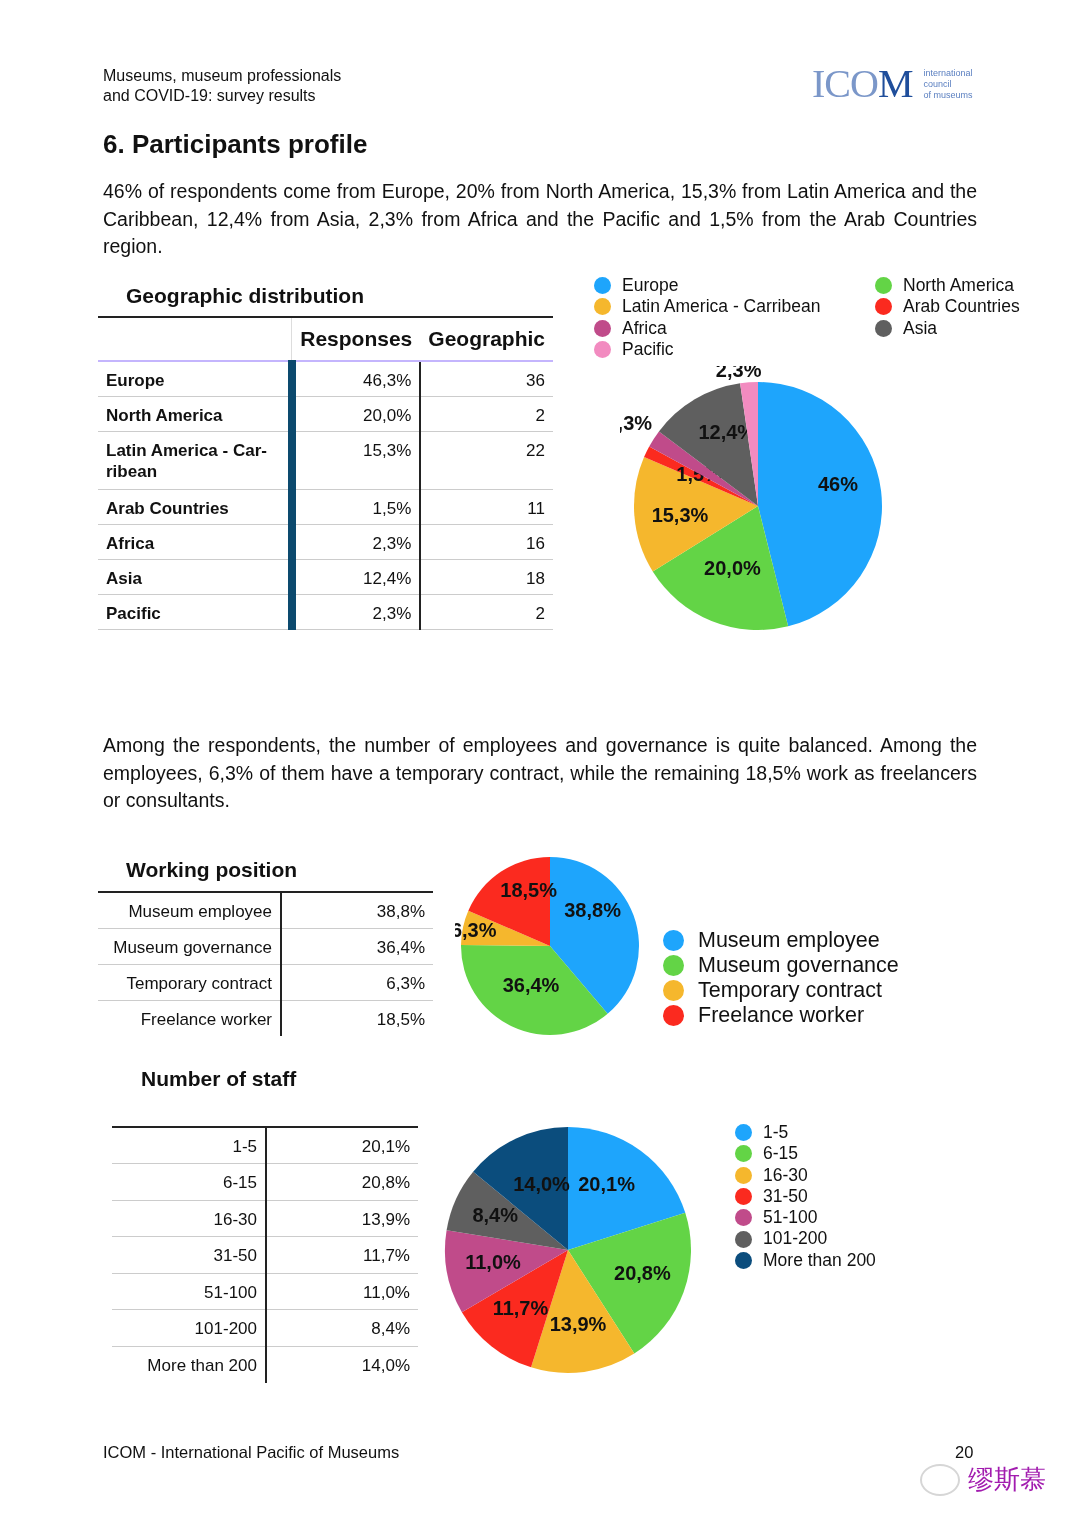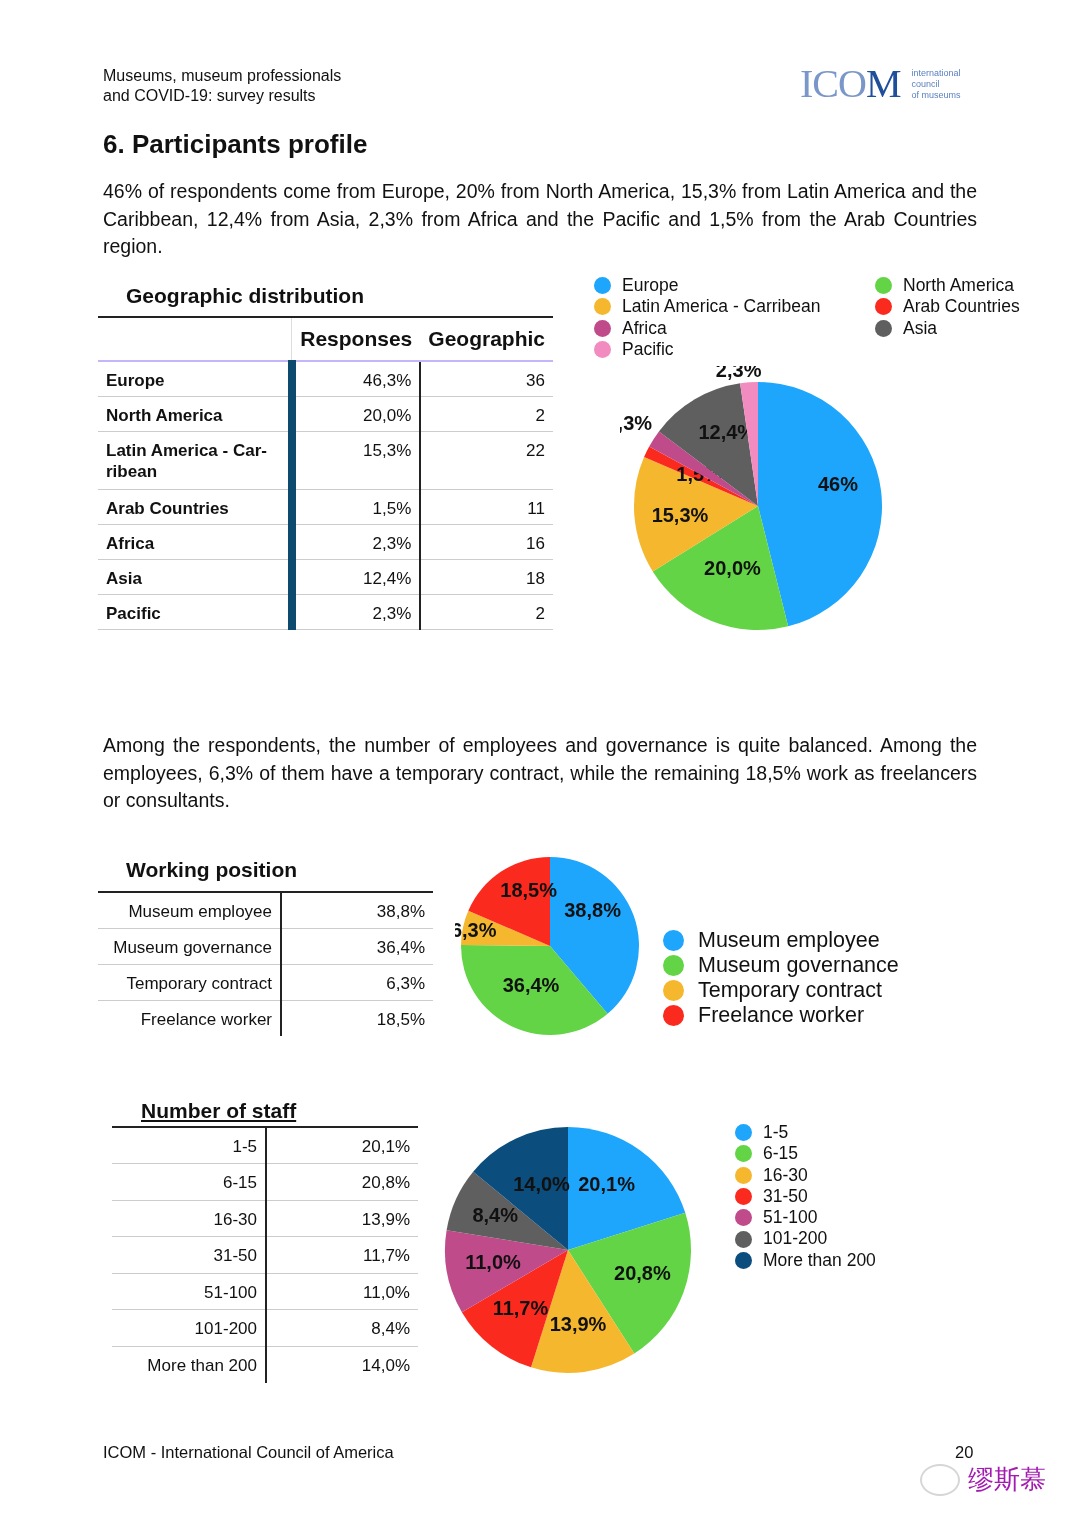--- a/index.html
+++ b/index.html
@@ -2,21 +2,21 @@
 <html><head>
 <meta charset="utf-8">
 <style>
   html, body { margin: 0; padding: 0; background: #ffffff; }
   body { width: 1080px; height: 1528px; position: relative; overflow: hidden;
          font-family: "Liberation Sans", "DejaVu Sans", sans-serif; color: #111; }
   .abs { position: absolute; }
   .header-title { left: 103px; top: 66px; font-size: 16px; line-height: 20px; color: #111; }
   .logo { left: 800px; top: 64px; display: flex; align-items: center; }
   .logo-mark { font-family: "Liberation Serif", "DejaVu Serif", serif; font-size: 40px; letter-spacing: -1px;
-               color: #7b97c9; line-height: 40px; }
+               color: #7b97c9; line-height: 40px; margin-left: 12px; }
   .logo-mark .m { color: #1f4e9b; }
   .logo-sub { margin-left: 11px; font-size: 9px; line-height: 11px; color: #5a7fc0; }
   .section-title { left: 103px; top: 129px; font-size: 26px; font-weight: bold; }
   .para { left: 103px; width: 874px; font-size: 19.5px; line-height: 27.5px; text-align: justify; }
   .para1 { top: 178px; }
   .para2 { top: 732px; }
   .table-title { font-size: 21px; font-weight: bold; margin-left: 21px; }
   table { border-collapse: collapse; position: absolute; }
   td, th { padding: 0 8px; font-size: 17px; }
   .geo-table { left: 98px; top: 316px; width: 455px; }
@@ -207,21 +207,21 @@
     <div class="it">
       <span class="dot" style="background: rgb(245, 183, 45);"></span>
       <span>Temporary contract</span>
     </div>
     <div class="it">
       <span class="dot" style="background: rgb(251, 42, 31);"></span>
       <span>Freelance worker</span>
     </div>
   </div>
 
-<div class="abs table-title" style="left:120px; top:1099px;text-decoration:underline;">Number of staff</div>
+<div class="abs table-title" style="left:120px; top:1067px;">Number of staff</div>
 <table class="st-table">
     <tbody id="st-body">
       <tr>
         <td class="lbl">1-5</td>
         <td>20,1%</td>
       </tr>
       <tr>
         <td class="lbl">6-15</td>
         <td>20,8%</td>
       </tr>
@@ -287,18 +287,18 @@
     <div class="it">
       <span class="dot" style="background: rgb(95, 95, 95);"></span>
       <span>101-200</span>
     </div>
     <div class="it">
       <span class="dot" style="background: rgb(11, 77, 125);"></span>
       <span>More than 200</span>
     </div>
   </div>
 
-<div class="abs footer">ICOM - International Council of America</div>
+<div class="abs footer">ICOM - International Pacific of Museums</div>
 <div class="abs page-num">20</div>
 <div class="abs watermark">
   <span class="wm-icon"></span>
   <span>缪斯慕</span>
 </div>
 
 </body></html>

